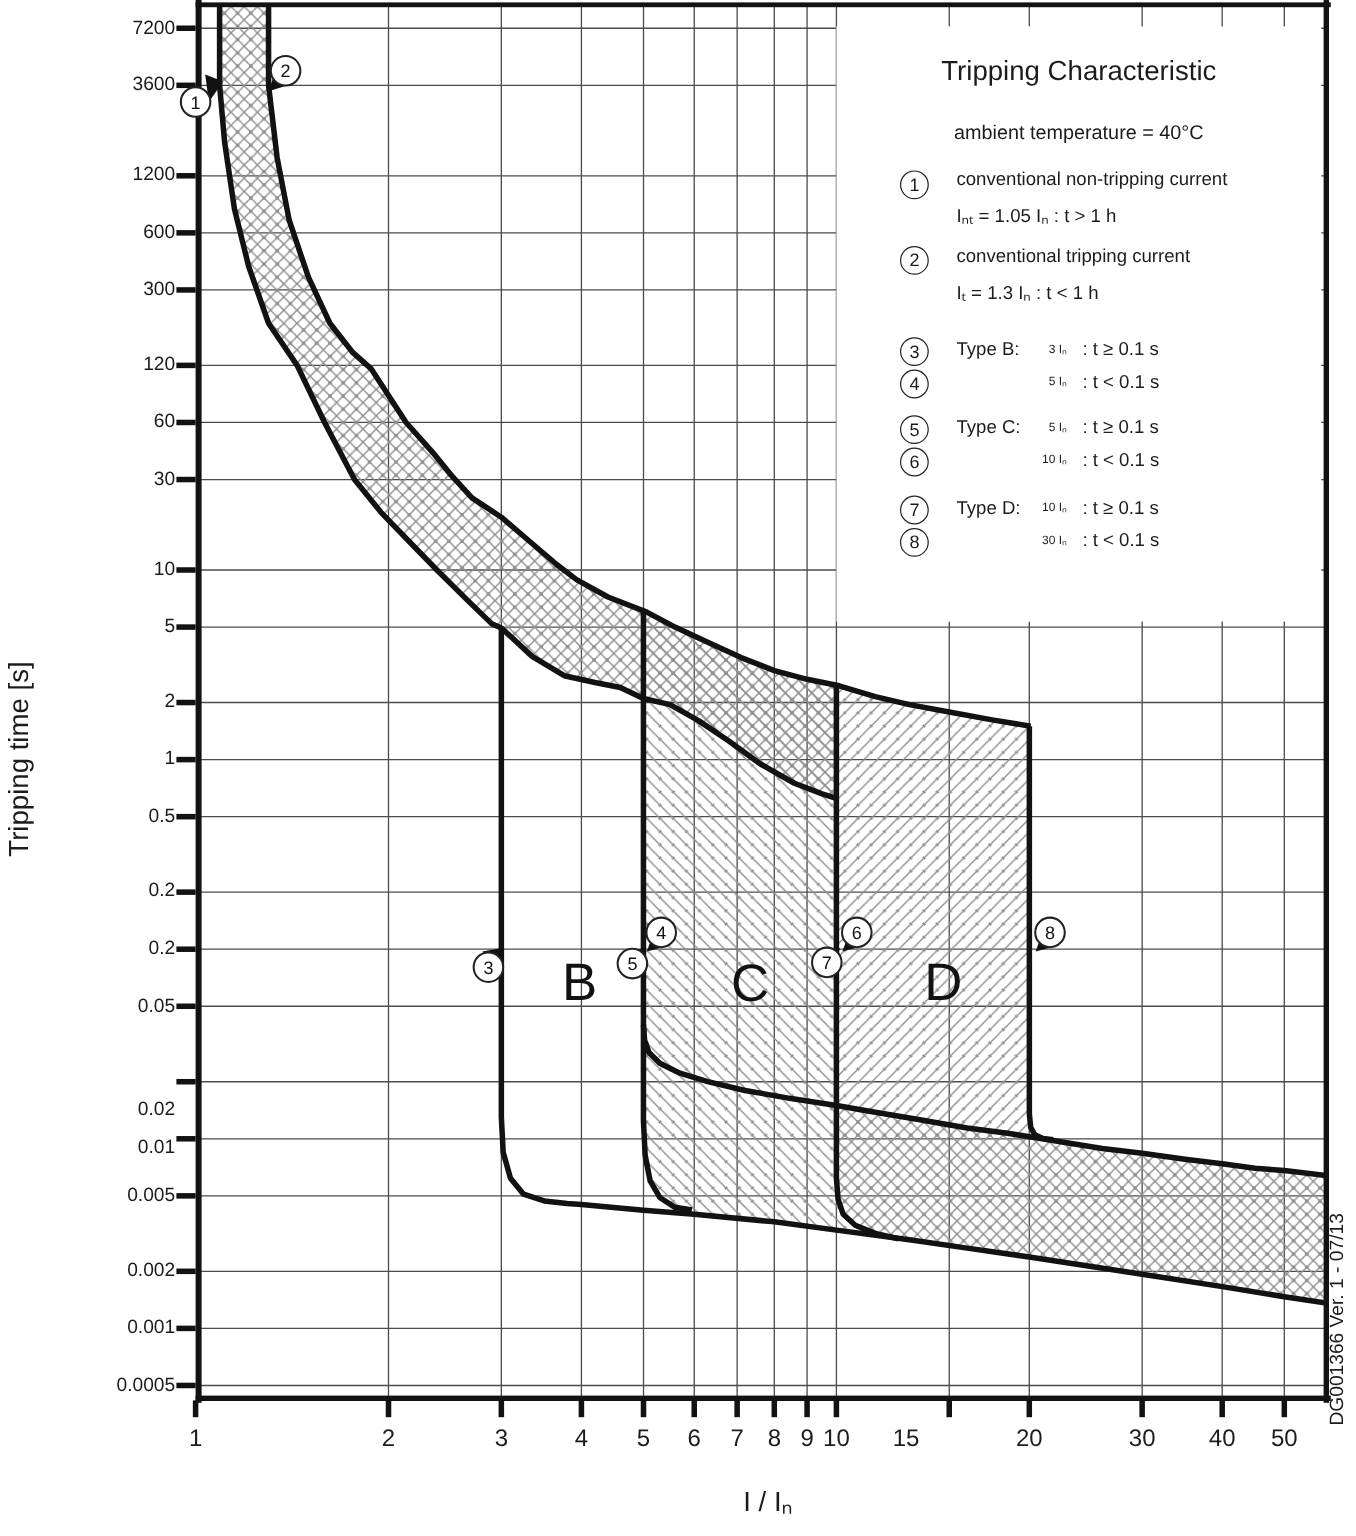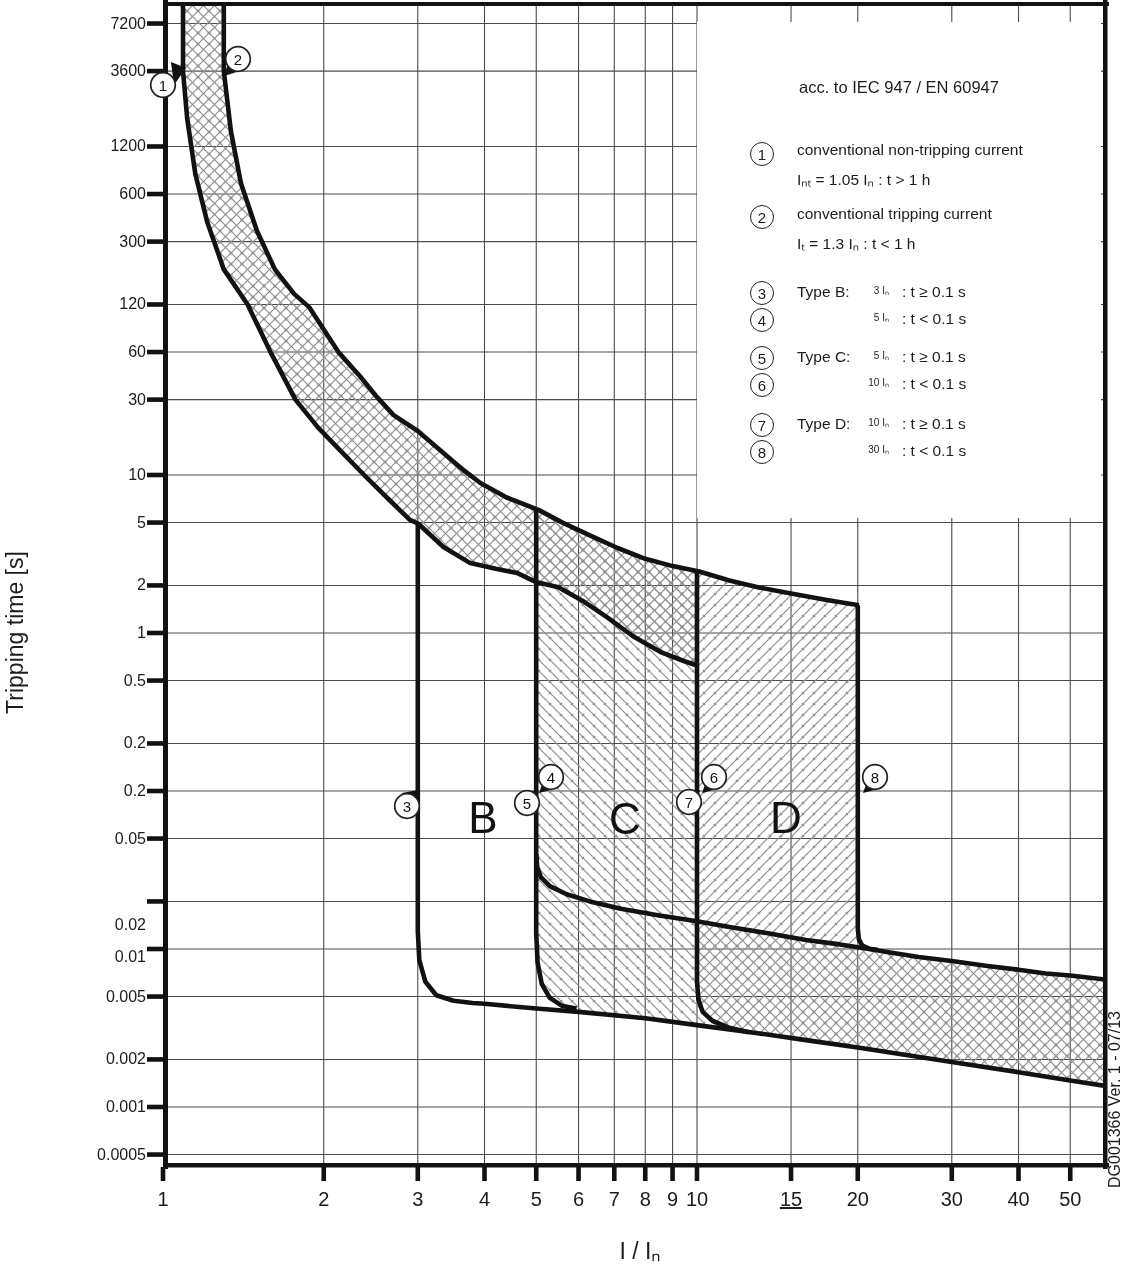--- a/index.html
+++ b/index.html
@@ -174,21 +174,22 @@
       <text x="875" y="782.5" font-size="15" font-family="&quot;Liberation Sans&quot;, sans-serif" fill="#121212" text-anchor="middle">8</text>
     </g>
   </svg>
 
 <div id="y-title">Tripping time [s]</div>
 <div id="x-title">I / Iₙ</div>
 
 <div id="side-note">DG001366 Ver. 1 - 07/13</div>
 
 <div id="legend">
-  <div class="lg-sub1">acc. to IEC 947 / EN 60947</div>
+  <div class="lg-title">Tripping Characteristic</div>
+  <div class="lg-sub2">ambient temperature = 40°C</div>
   <div id="legend-items">
       <div class="lg-circle" style="left: 53px; top: 120px;">1</div>
       <div class="lg-line" style="left: 100px; top: 119px;">conventional non-tripping current</div>
       <div class="lg-line" style="left: 100px; top: 146px;">Iₙₜ  = 1.05 Iₙ :  t &gt; 1 h</div>
       <div class="lg-circle" style="left: 53px; top: 183px;">2</div>
       <div class="lg-line" style="left: 100px; top: 183px;">conventional tripping current</div>
       <div class="lg-line" style="left: 100px; top: 210px;">Iₜ  = 1.3 Iₙ :  t &lt; 1 h</div>
       <div class="lg-circle" style="left: 53px; top: 259px;">3</div>
       <div class="lg-circle" style="left: 53px; top: 286px;">4</div>
       <div class="lg-line" style="left: 100px; top: 261px;">Type B:</div>
@@ -241,18 +242,18 @@
     <div class="xtick" style="left: 133px;">1</div>
     <div class="xtick" style="left: 293.75px;">2</div>
     <div class="xtick" style="left: 387.783px;">3</div>
     <div class="xtick" style="left: 454.5px;">4</div>
     <div class="xtick" style="left: 506.25px;">5</div>
     <div class="xtick" style="left: 548.533px;">6</div>
     <div class="xtick" style="left: 584.282px;">7</div>
     <div class="xtick" style="left: 615.25px;">8</div>
     <div class="xtick" style="left: 642.566px;">9</div>
     <div class="xtick" style="left: 667px;">10</div>
-    <div class="xtick" style="left: 761px; text-decoration: underline;">15</div>
+    <div class="xtick" style="left: 725px;">15</div>
     <div class="xtick" style="left: 827.75px;">20</div>
     <div class="xtick" style="left: 921.783px;">30</div>
     <div class="xtick" style="left: 988.5px;">40</div>
     <div class="xtick" style="left: 1040.25px;">50</div>
   </div>
 
 </body></html>

